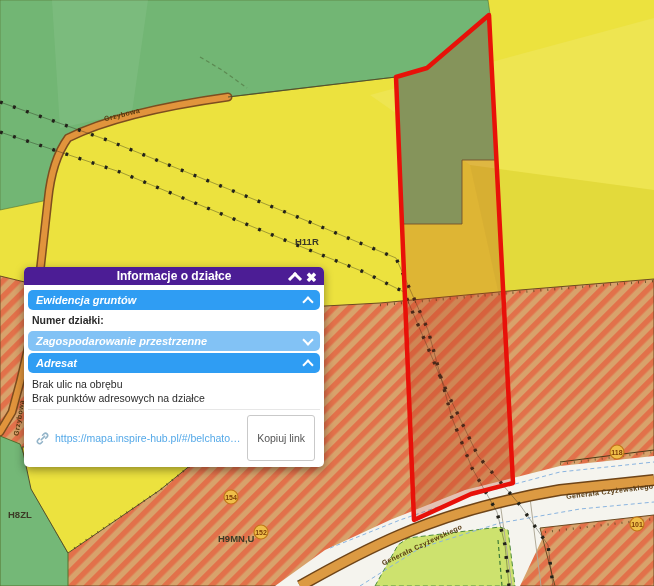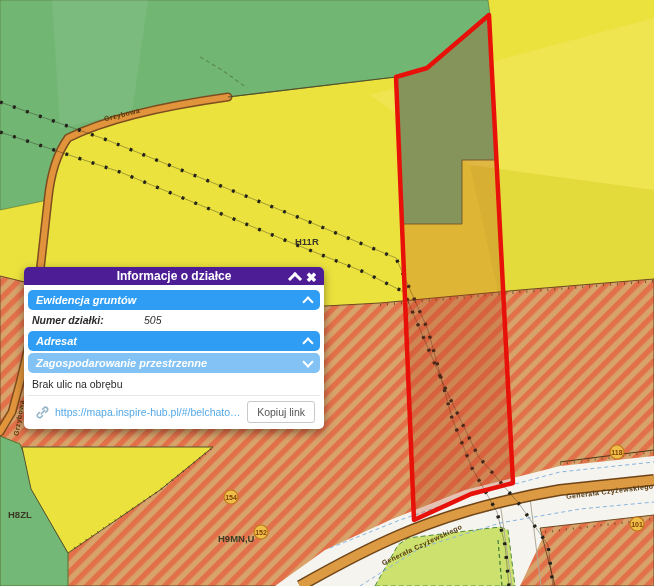--- a/index.html
+++ b/index.html
@@ -16,28 +16,28 @@
   .hdr-icons{position:absolute;right:7px;top:0;height:21px;display:flex;align-items:center;gap:6px;}
   .chev{display:inline-block;width:6px;height:6px;border-right:2px solid #fff;border-bottom:2px solid #fff;}
   .chev.up{transform:rotate(-135deg);margin-top:3px;}
   .chev.down{transform:rotate(45deg);margin-bottom:3px;}
   .hdr-chev{width:7px;height:7px;border-width:3px;}
   .close-x{color:#fff;font-size:13px;font-weight:700;line-height:21px;cursor:pointer;}
   .panel-body{padding:3px 4px 0 4px;}
   .sec-bar{background:#2f9df3;color:#fff;font-size:11px;font-weight:700;font-style:italic;
     padding:4px 8px;border-radius:5px;margin:2px 0;display:flex;justify-content:space-between;align-items:center;cursor:pointer;}
   .sec-bar.light{background:#82c2f5;}
-  .rows{padding:2px 2px;font-style:italic;}
+  .rows{padding:2px 2px;}
   .row{display:grid;grid-template-columns:112px 1fr;font-size:10.5px;line-height:13px;color:#2b2b2b;padding:0 2px;}
   .rl{font-weight:700;}
   .addr-lines{font-size:10.5px;line-height:14px;color:#2b2b2b;padding:2px 4px 4px 4px;}
   .panel-footer{border-top:1px solid #e7e7e7;display:flex;align-items:center;gap:6px;padding:5px 5px 6px 8px;}
   .link-url{flex:1;color:#55a9e8;font-size:10.5px;white-space:nowrap;overflow:hidden;text-overflow:ellipsis;cursor:pointer;}
   .copy-btn{font-size:10.5px;color:#555;background:#fff;border:1px solid #c9c9c9;border-radius:3px;
-    padding:4px 9px;white-space:nowrap;cursor:pointer;font-family:"Liberation Sans",sans-serif;}
+    padding:16px 9px;white-space:nowrap;cursor:pointer;font-family:"Liberation Sans",sans-serif;}
   .link-ico{flex:0 0 auto;display:block;}
 
   
   .zone-lbl{font:700 9.5px "Liberation Sans",sans-serif;fill:#3c3a26;}
   .street-lbl{font:700 7px "Liberation Sans",sans-serif;fill:#55380f;letter-spacing:.4px;}
   .circ-lbl{font:700 7px "Liberation Sans",sans-serif;fill:#7c3d07;}
 </style>
 </head>
 <body>
 
@@ -142,35 +142,35 @@
   </div>
   <div class="panel-body">
 
     <div class="sec-bar">
       <span>Ewidencja gruntów</span>
       <span class="chev up"></span>
     </div>
     <div class="rows">
       <div class="row">
         <span class="rl">Numer działki:</span>
-        <span class="rv">505</span>
       </div>
+    </div>
+
+    <div class="sec-bar light">
+      <span>Zagospodarowanie przestrzenne</span>
+      <span class="chev down"></span>
     </div>
 
     <div class="sec-bar">
       <span>Adresat</span>
       <span class="chev up"></span>
     </div>
-
-    <div class="sec-bar light">
-      <span>Zagospodarowanie przestrzenne</span>
-      <span class="chev down"></span>
-    </div>
     <div class="addr-lines">
       <div>Brak ulic na obrębu</div>
+      <div>Brak punktów adresowych na działce</div>
     </div>
 
     <div class="panel-footer">
       <svg class="link-ico" width="13" height="13" viewBox="0 0 13 13">
         <g fill="none" stroke="#93b4c9" stroke-width="1.6" stroke-linecap="round">
           <path d="M5.2,7.8 L8.6,4.4"></path>
           <path d="M6.6,3.2 L8.0,1.8 a2.2,2.2 0 0 1 3.1,3.1 L9.7,6.3"></path>
           <path d="M6.4,9.7 L5.0,11.1 a2.2,2.2 0 0 1 -3.1,-3.1 L3.3,6.6"></path>
         </g>
       </svg>

